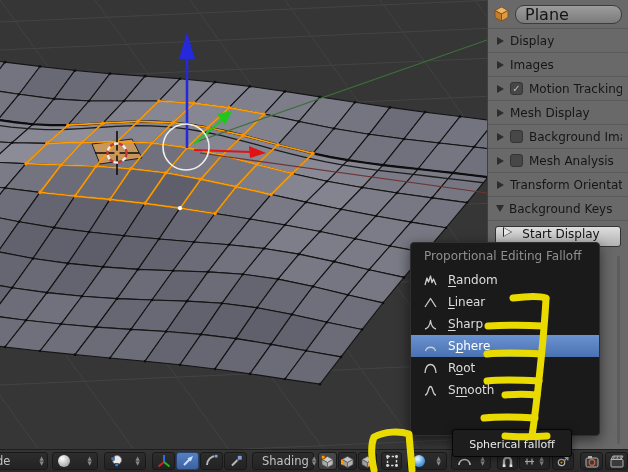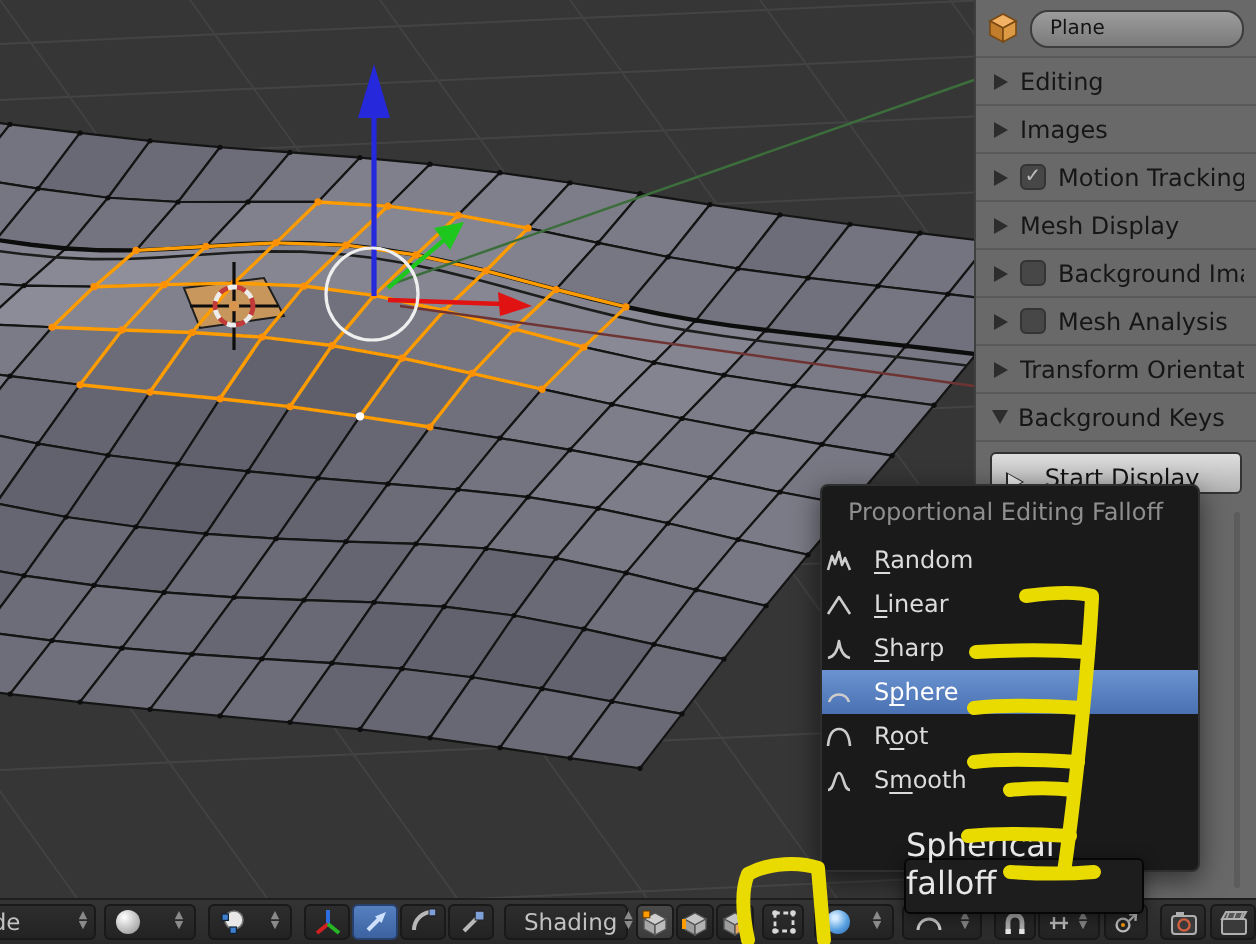--- a/index.html
+++ b/index.html
@@ -19,21 +19,21 @@
     color:#161616; font-size:12px; overflow:hidden;
   }
   .props-scroll-track{
     position:absolute; right:8px; top:256px; width:3px; height:188px;
     background:#5c5c5c; border-radius:2px;
   }
   .p-name-row { height:28px; display:flex; align-items:center; padding:0 6px 0 5px; }
   .p-name-field {
     flex:1; height:19px; margin-left:5px; border:1px solid #3c3c3c; border-radius:9px;
     background:linear-gradient(#9c9c9c,#7b7b7b); display:flex; align-items:center;
-    padding-left:9px; color:#141414; font-size:10px; overflow:hidden; white-space:nowrap;
+    padding-left:9px; color:#141414; font-size:16px; overflow:hidden; white-space:nowrap;
   }
   .p-row {
     height:24px; display:flex; align-items:center; padding:0 6px;
     border-top:1px solid #5a5a5a; white-space:nowrap; overflow:hidden;
   }
   .tri-right { width:0; height:0; border-left:7px solid #2d2d2d;
     border-top:4.5px solid transparent; border-bottom:4.5px solid transparent;
     margin:0 6px 0 3px; flex:none; }
   .tri-down { width:0; height:0; border-top:7px solid #2d2d2d;
     border-left:4.5px solid transparent; border-right:4.5px solid transparent;
@@ -41,39 +41,39 @@
   .p-check {
     width:13px; height:13px; border-radius:3px; background:#474747;
     border:1px solid #343434; margin-right:6px; flex:none;
     display:flex; align-items:center; justify-content:center;
     color:#bdbdbd; font-size:10px; line-height:10px;
   }
   .p-label { overflow:hidden; white-space:nowrap; }
   .p-btn-row { padding:5px 7px 0 7px; border-top:1px solid #5a5a5a; height:30px; }
   .start-btn {
     height:21px; border:1px solid #333; border-radius:3px;
-    background:linear-gradient(#dedede,#b2b2b2); display:flex; align-items:flex-end;
+    background:linear-gradient(#dedede,#b2b2b2); display:flex; align-items:flex-start;
     color:#131313; font-size:12px;
   }
   .start-btn .play { width:0; height:0; border-left:9px solid #2a2a2a;
     border-top:5.5px solid transparent; border-bottom:5.5px solid transparent;
     margin-left:7px; position:relative; }
   .start-btn .play::after{ content:""; position:absolute; left:-8px; top:-4px;
     width:0; height:0; border-left:7px solid #e8e8e8;
     border-top:4px solid transparent; border-bottom:4px solid transparent;}
   .start-btn .lbl { flex:1; text-align:center; margin-right:10px; }
 
   
   .falloff-menu {
     position:absolute; left:410px; top:242px; width:190px; height:194px;
     background:#1a1a1a; border:1px solid #2f2f2f; border-radius:4px;
     box-shadow:0 4px 14px rgba(0,0,0,.55); z-index:3; overflow:hidden;
   }
   .menu-title { height:26px; line-height:26px; padding-left:13px; color:#8f8f8f; font-size:12px; }
-  .menu-item { height:22px; display:flex; align-items:center; 
+  .menu-item { height:22px; display:flex; align-items:center; padding-left:11px;
     color:#dcdcdc; font-size:12px; }
   .menu-item.selected { background:linear-gradient(#6a93d0,#4a71b2); color:#fff; }
   .menu-item .mi-icon { width:17px; height:13px; margin-right:9px; flex:none; }
   .menu-item .mi-icon svg { display:block; }
   .menu-item u { text-underline-offset:2px; }
 
   
   .bottom-bar {
     position:absolute; left:0; top:449px; width:628px; height:23px;
     background:linear-gradient(#343434,#2a2a2a); border-top:1px solid #1e1e1e;
@@ -90,21 +90,21 @@
     background:radial-gradient(circle at 35% 30%, #ffffff, #8a8a8a); }
   .icon-circle-blue { width:12px; height:12px; border-radius:50%;
     background:radial-gradient(circle at 38% 32%, #d6ecff 10%, #58a0e0 55%, #2b62a8); }
 
   
   .tooltip {
     position:absolute; left:452px; top:429px; width:120px; height:28px; z-index:6;
     background:#1d1d1d; border:1px solid #060606; border-radius:3px;
     box-shadow:0 2px 8px rgba(0,0,0,.5);
     display:flex; align-items:flex-end; justify-content:center;
-    color:#e8e8e8; font-size:16px; padding-bottom:5px;
+    color:#e8e8e8; font-size:11px; padding-bottom:5px;
   }
   
   .annot { position:absolute; left:0; top:0; z-index:8; pointer-events:none; }
 </style>
 </head>
 <body>
 
 <div class="screen">
 
   <svg class="viewport-svg" width="628" height="472">
@@ -558,21 +558,21 @@
       <svg width="17" height="16" viewBox="0 0 17 16">
         <polygon points="8.5,1 15,4.5 8.5,8 2,4.5" fill="#f2b266" stroke="#7a4a12" stroke-width="0.8"></polygon>
         <polygon points="2,4.5 8.5,8 8.5,15 2,11.5" fill="#c27d2c" stroke="#7a4a12" stroke-width="0.8"></polygon>
         <polygon points="15,4.5 8.5,8 8.5,15 15,11.5" fill="#dd9a44" stroke="#7a4a12" stroke-width="0.8"></polygon>
       </svg>
       <div class="p-name-field">Plane</div>
     </div>
     <div id="panel-sections">
         <div class="p-row">
           <span class="tri-right"></span>
-          <span class="p-label">Editing</span>
+          <span class="p-label">Display</span>
         </div>
         <div class="p-row">
           <span class="tri-right"></span>
           <span class="p-label">Images</span>
         </div>
         <div class="p-row">
           <span class="tri-right"></span>
           <span class="p-check">✓</span>
           <span class="p-label">Motion Tracking</span>
         </div>

